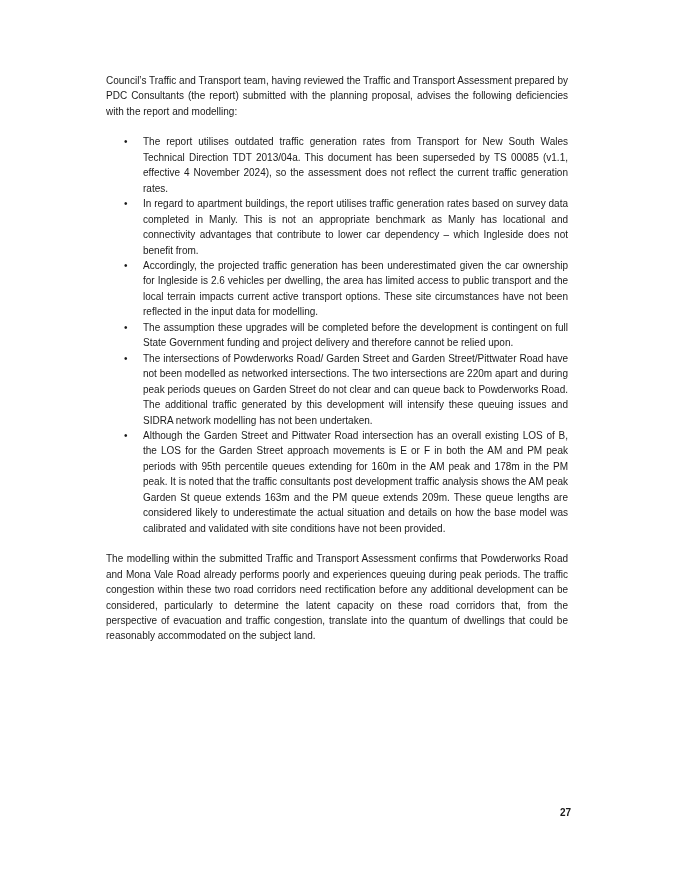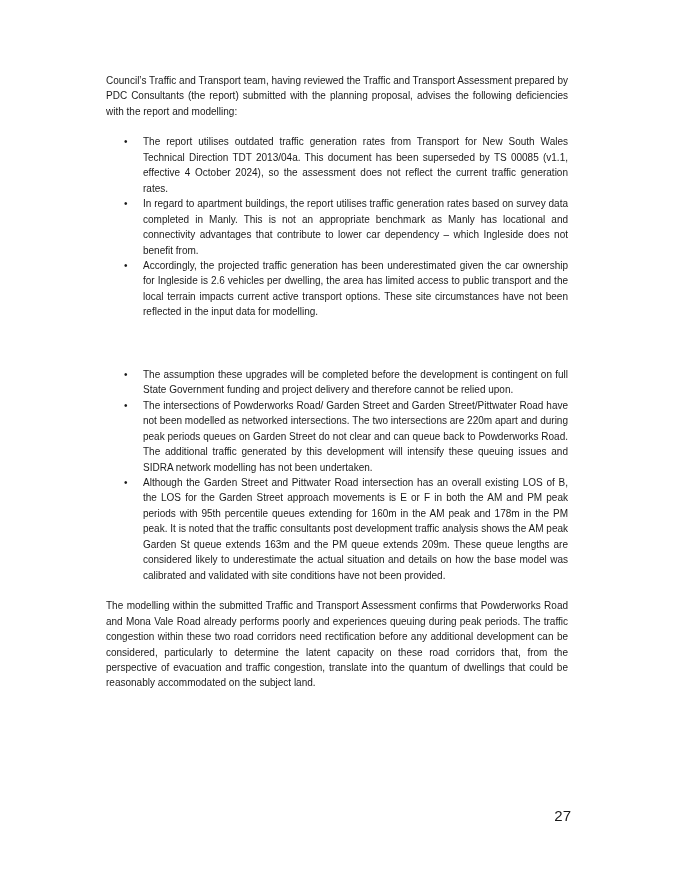--- a/index.html
+++ b/index.html
@@ -7,36 +7,36 @@
   .page {
     position: absolute; left: 106px; top: 73px; width: 462px;
     font-family: "Liberation Sans", sans-serif;
     font-size: 10px; line-height: 15.45px; color: #1a1a1a;
     text-align: justify;
   }
   p { margin: 0 0 15px 0; }
   ul { list-style: none; margin: 0 0 15px 0; padding: 0; }
   li { position: relative; padding-left: 37px; margin: 0; }
   li .bullet { position: absolute; left: 18px; top: 0; }
-  li .sub { display: block; margin-top: 47px; }
+  li .sub { display: block; }
   .page-number {
     position: absolute; right: 104px; top: 807px;
-    font-family: "Liberation Sans", sans-serif; font-size: 15px; color: #1a1a1a;
+    font-family: "Liberation Sans", sans-serif; font-size: 10px; color: #1a1a1a; font-weight: bold;
   }
 </style>
 </head>
 <body>
 
 <div class="page">
   <p>Council’s Traffic and Transport team, having reviewed the Traffic and Transport Assessment prepared by PDC Consultants (the report) submitted with the planning proposal, advises the following deficiencies with the report and modelling:</p>
 
   <ul>
     <li>
       <span class="bullet">•</span>
-      <span>The report utilises outdated traffic generation rates from Transport for New South Wales Technical Direction TDT 2013/04a. This document has been superseded by TS 00085 (v1.1, effective 4 October 2024), so the assessment does not reflect the current traffic generation rates.</span>
+      <span>The report utilises outdated traffic generation rates from Transport for New South Wales Technical Direction TDT 2013/04a. This document has been superseded by TS 00085 (v1.1, effective 4 November 2024), so the assessment does not reflect the current traffic generation rates.</span>
     </li>
     <li>
       <span class="bullet">•</span>
       <span>In regard to apartment buildings, the report utilises traffic generation rates based on survey data completed in Manly. This is not an appropriate benchmark as Manly has locational and connectivity advantages that contribute to lower car dependency – which Ingleside does not benefit from.</span>
     </li>
     <li>
       <span class="bullet">•</span>
       <span>Accordingly, the projected traffic generation has been underestimated given the car ownership for Ingleside is 2.6 vehicles per dwelling, the area has limited access to public transport and the local terrain impacts current active transport options. These site circumstances have not been reflected in the input data for modelling.</span>
     </li>
     <li>

